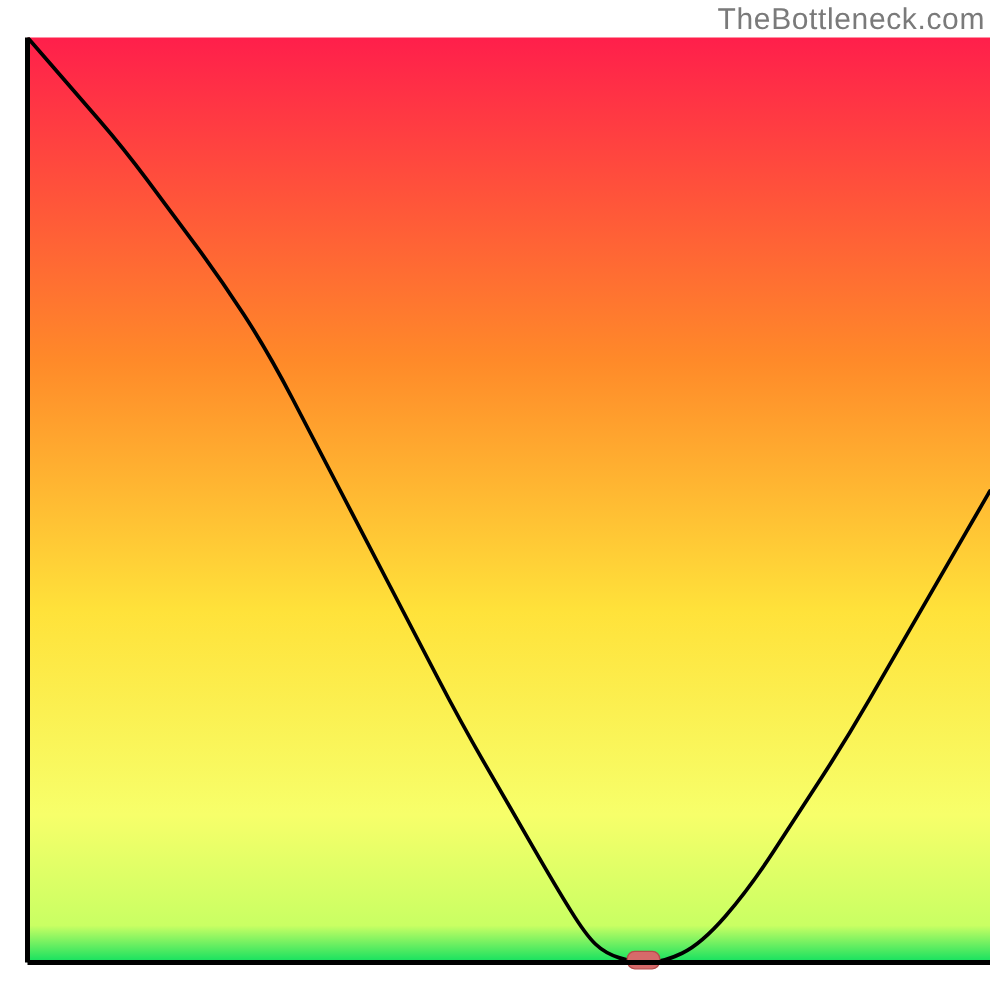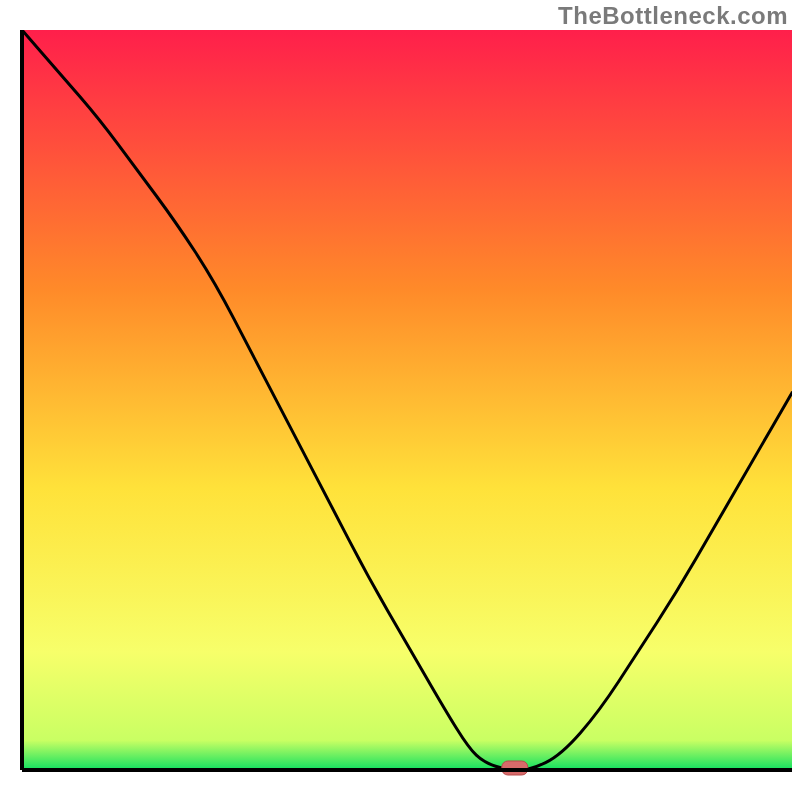--- a/index.html
+++ b/index.html
@@ -13,21 +13,21 @@
   .stage {
     position: relative;
     width: 800px;
     height: 800px;
   }
   .watermark {
     position: absolute;
     top: 2px;
     right: 12px;
     font-size: 24px;
-    font-weight: 700;
+    font-weight: 400;
     color: #7a7a7a;
     letter-spacing: 0.5px;
   }
   svg { display: block; }
 </style>
 </head>
 <body>
 
 <div class="stage">
   <div class="watermark">TheBottleneck.com</div>

